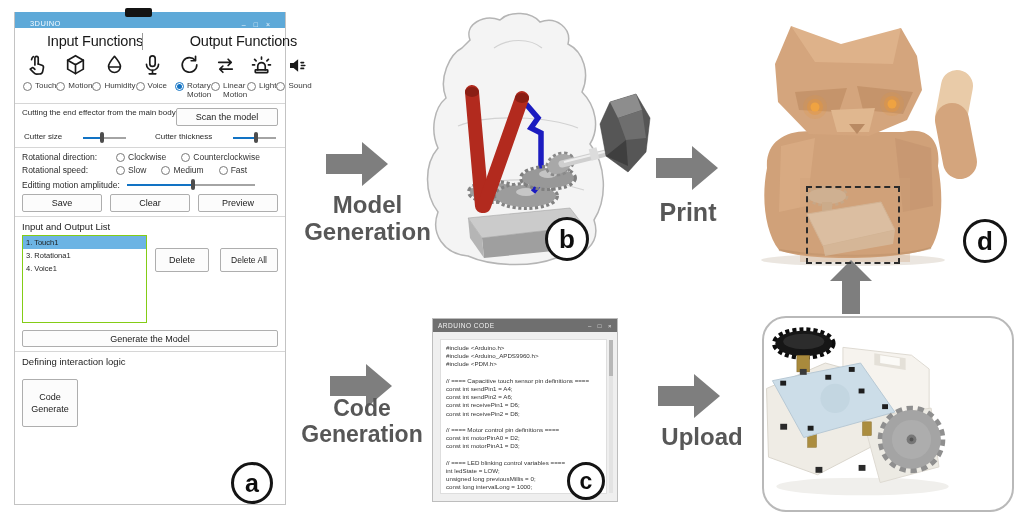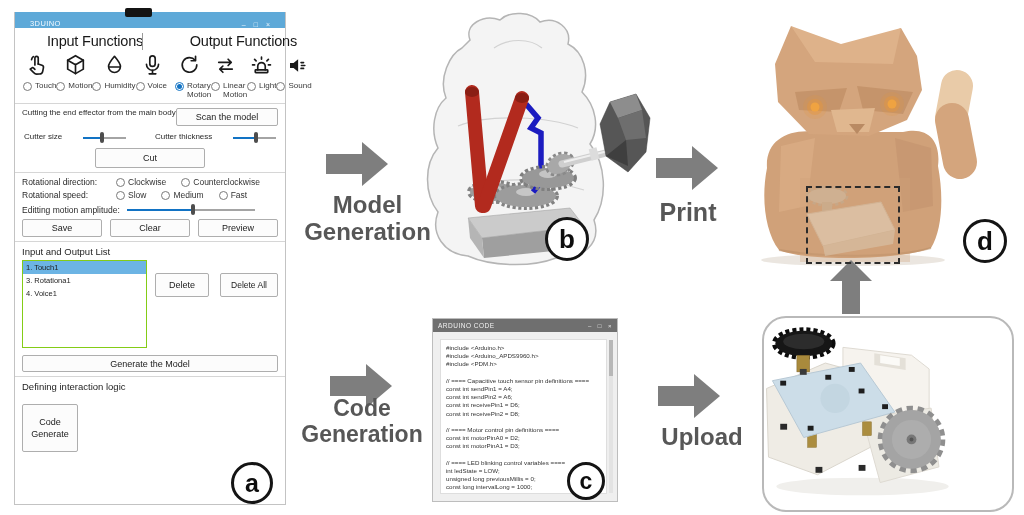--- a/index.html
+++ b/index.html
@@ -201,23 +201,20 @@
             <div class="fill" style="width: 45%;"></div>
             <div class="handle" style="left: calc(45% - 2px);"></div>
         </div>
         <span class="slabel" style="margin-left:8px">Cutter thickness</span>
         <div class="slider" id="slider-cutter-thickness">
           <div class="track"></div>
             <div class="fill" style="width: 52%;"></div>
             <div class="handle" style="left: calc(52% - 2px);"></div>
         </div>
       </div>
-      <div class="cut-row">
-        <div class="btn cut-btn">Cut</div>
-      </div>
       <hr class="sep">
       <div id="rot-rows">
           <div class="rot-row">
             <span class="rot-label">Rotational direction:</span>
             <span class="rot-opts">
               <span class="fradio">
                 <span class="radio"></span>
                 <span class="rlabel1">Clockwise</span>
               </span>
               <span class="fradio">

